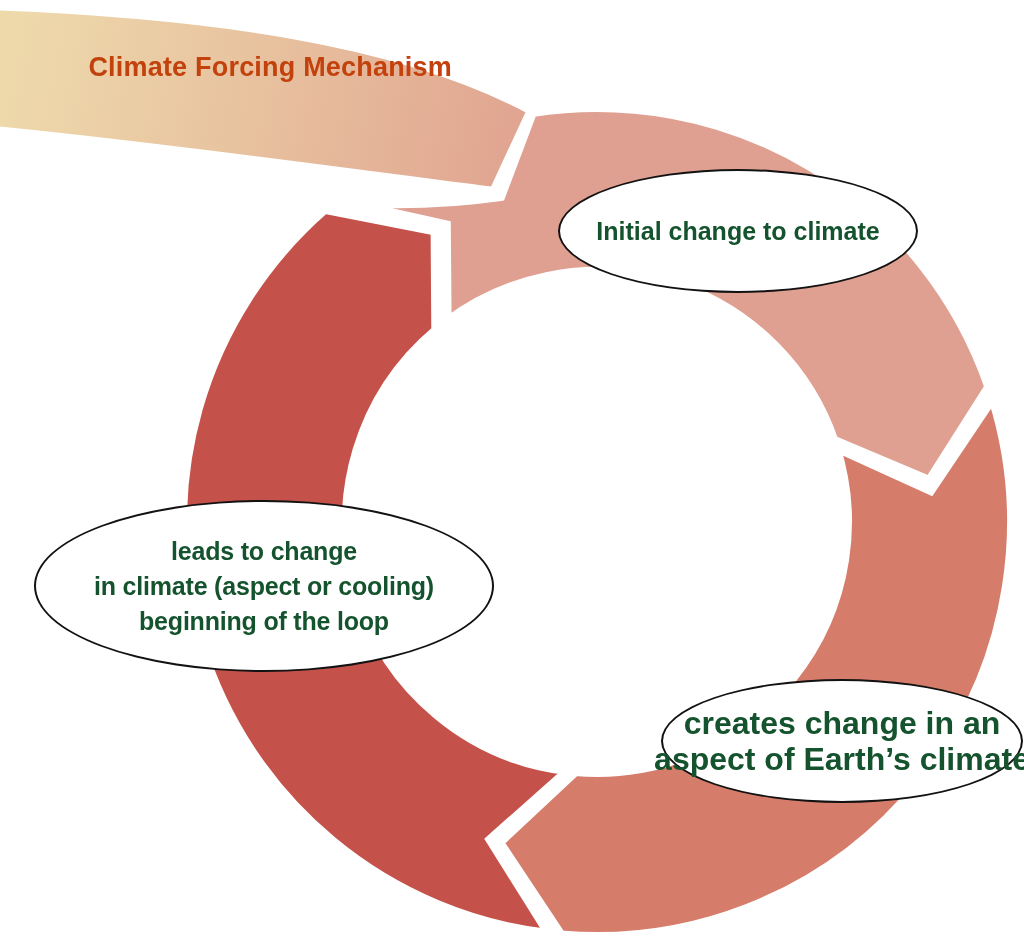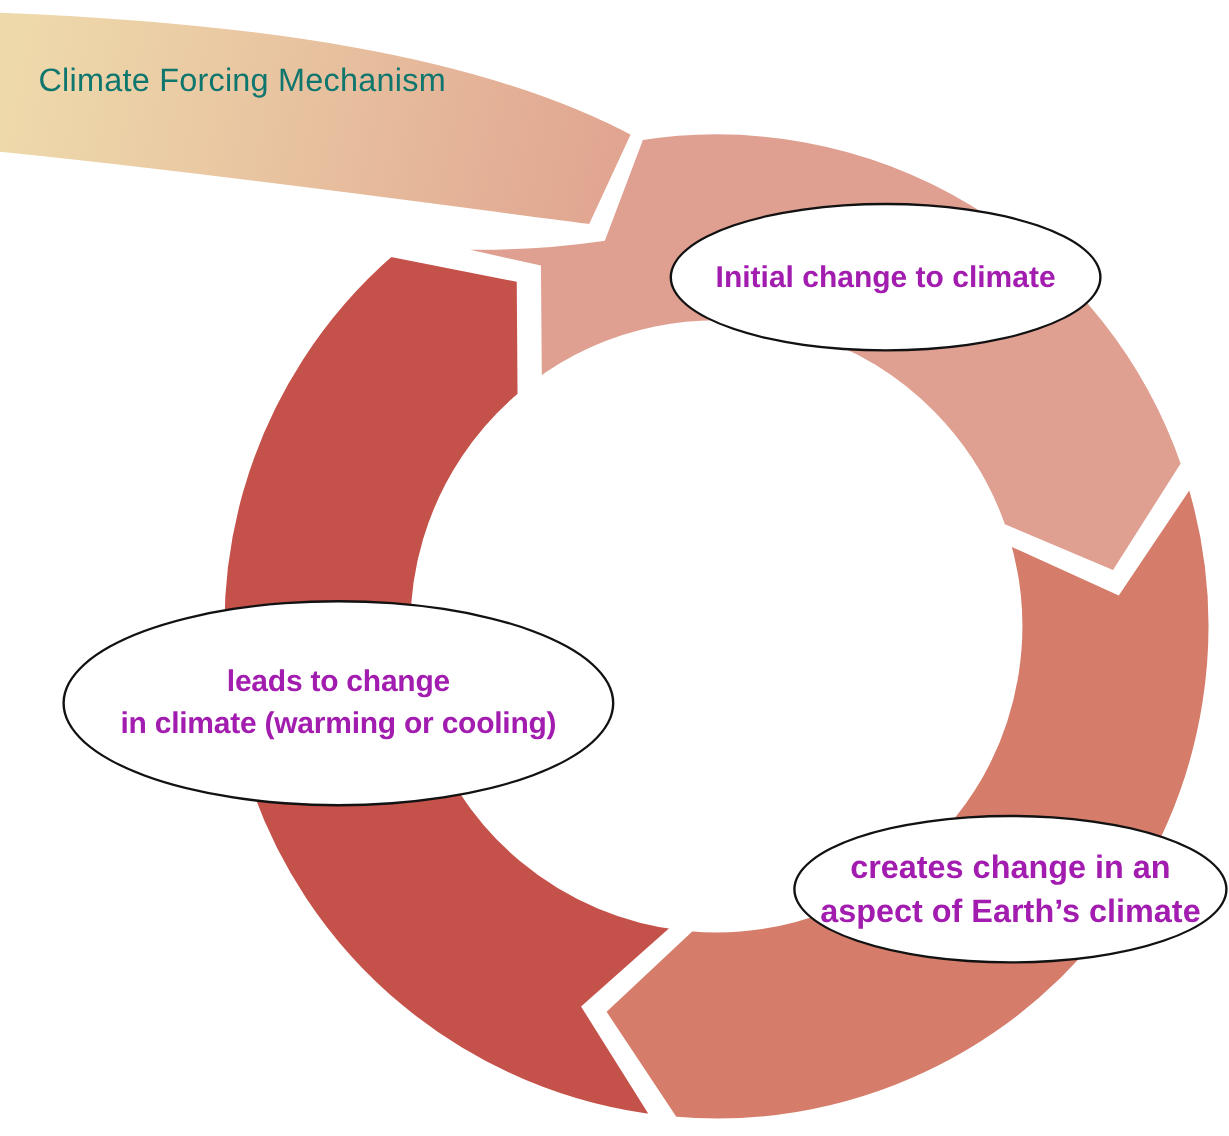--- a/index.html
+++ b/index.html
@@ -3,32 +3,32 @@
 <meta charset="utf-8">
 <style>
   html,body{margin:0;padding:0;background:#ffffff;}
   .stage{
     position:relative;width:1024px;height:947px;background:#ffffff;overflow:hidden;
     font-family:"Liberation Sans", sans-serif;
   }
   .stage svg{position:absolute;left:0;top:0;width:1024px;height:947px;display:block;}
   .diagram-title{
     position:absolute;left:32px;top:52px;width:420px;
-    font-size:27px;font-weight:400;color:#0f766e;letter-spacing:.2px;
+    font-size:27px;font-weight:700;color:#c2410c;letter-spacing:.2px;text-align:right;
   }
   .bubble{
     position:absolute;border:2.5px solid #121212;border-radius:50%;
     background:#ffffff;display:flex;flex-direction:column;
     align-items:center;justify-content:center;text-align:center;
-    color:#a21caf;font-weight:700;box-sizing:border-box;
+    color:#14532d;font-weight:700;box-sizing:border-box;
   }
   .bubble .line{display:block;white-space:nowrap;}
   .bubble-initial{left:558px;top:169px;width:360px;height:124px;font-size:25px;line-height:36px;}
-  .bubble-creates{left:661px;top:679px;width:362px;height:124px;font-size:27px;line-height:36px;}
-  .bubble-feedback{left:52px;top:500px;width:460px;height:172px;font-size:25px;line-height:35px;letter-spacing:-0.2px;}
+  .bubble-creates{left:661px;top:679px;width:362px;height:124px;font-size:32px;line-height:36px;}
+  .bubble-feedback{left:34px;top:500px;width:460px;height:172px;font-size:25px;line-height:35px;letter-spacing:-0.2px;}
 </style>
 </head>
 <body>
 
 <div class="stage">
 
   <svg viewBox="0 0 1024 947" aria-hidden="true">
     <defs>
       <linearGradient id="bandGrad" x1="20" y1="40" x2="540" y2="150" gradientUnits="userSpaceOnUse">
         <stop offset="0" stop-color="#eed9ab"></stop>
@@ -72,16 +72,17 @@
     <span class="line">Initial change to climate</span>
   </div>
 
   <div class="bubble bubble-creates">
     <span class="line">creates change in an</span>
     <span class="line">aspect of Earth’s climate</span>
   </div>
 
   <div class="bubble bubble-feedback">
     <span class="line">leads to change</span>
-    <span class="line">in climate (warming or cooling)</span>
+    <span class="line">in climate (aspect or cooling)</span>
+    <span class="line">beginning of the loop</span>
   </div>
 
 </div>
 
 </body></html>

